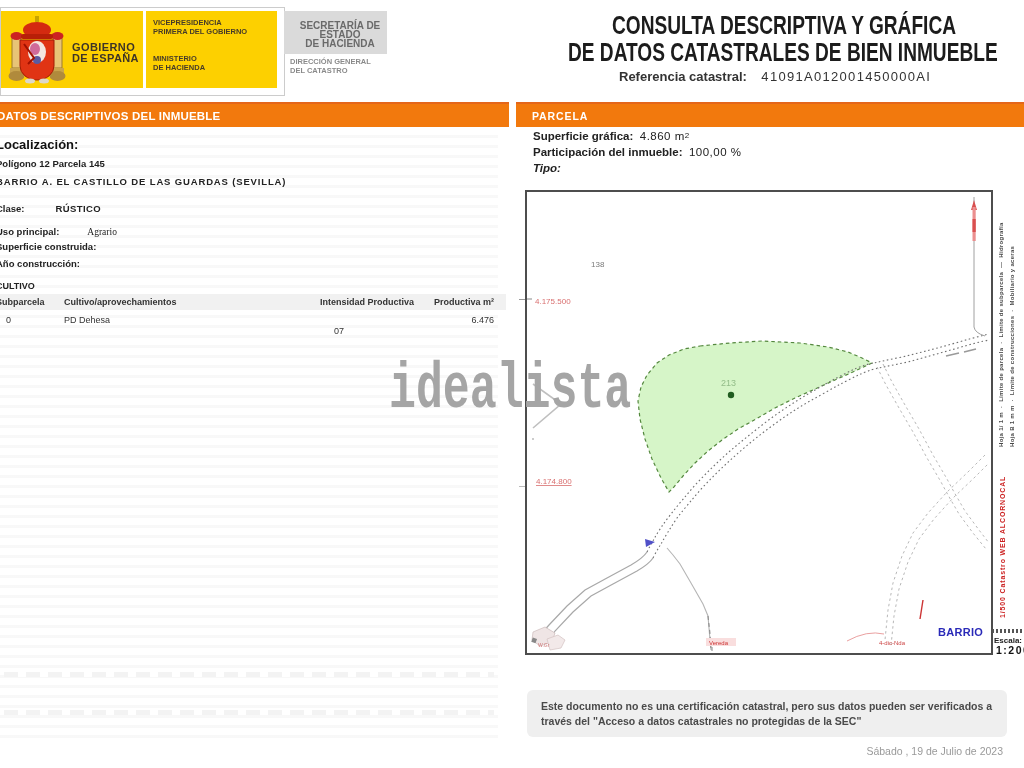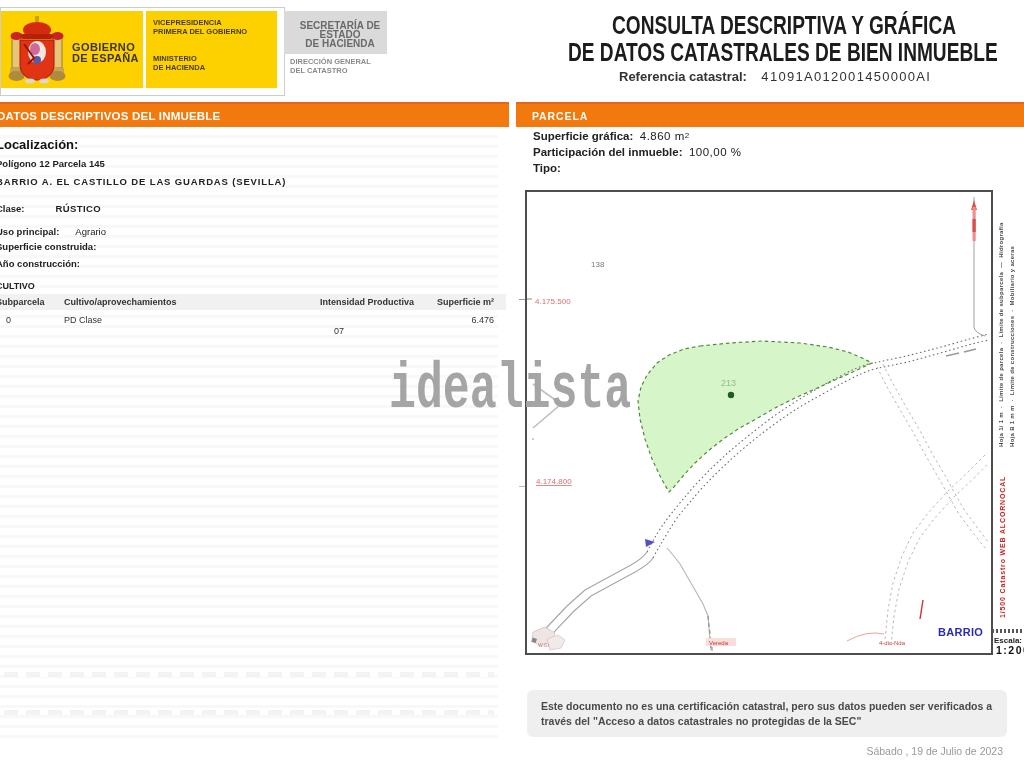--- a/index.html
+++ b/index.html
@@ -79,47 +79,47 @@
 <div class="abs b" style="left:-3px;top:110px;font-size:11.5px;color:#ffffff;letter-spacing:.2px;">DATOS DESCRIPTIVOS DEL INMUEBLE</div>
 
 <div class="abs b" style="left:-4px;top:137px;font-size:13px;color:#111;">Localización:</div>
 
 <div class="abs b" style="left:-4px;top:158px;font-size:9.5px;color:#222;">Polígono 12 Parcela 145</div>
 
 <div class="abs b" style="left:-4px;top:176px;font-size:9.5px;color:#222;letter-spacing:.85px;">BARRIO A. EL CASTILLO DE LAS GUARDAS (SEVILLA)</div>
 
 <div class="abs" style="left:-4px;top:203px;font-size:9.5px;color:#222;"><span class="b">Clase:</span><span class="b" style="margin-left:31px;letter-spacing:.4px;">RÚSTICO</span></div>
 
-<div class="abs" style="left:-4px;top:226px;font-size:9.5px;color:#222;"><span class="b">Uso principal:</span><span style="margin-left:16px;">Agrario</span></div>
+<div class="abs" style="left:-4px;top:226px;font-size:9.5px;color:#222;"><span class="b">Uso principal:</span><span style="margin-left:28px;font-family:Liberation Serif, serif;">Agrario</span></div>
 
 <div class="abs b" style="left:-4px;top:241px;font-size:9.5px;color:#222;">Superficie construida:</div>
 
 <div class="abs b" style="left:-4px;top:258px;font-size:9.5px;color:#222;">Año construcción:</div>
 
 <div class="abs b" style="left:-4px;top:281px;font-size:9px;color:#222;">CULTIVO</div>
 
 <div class="abs" style="left:0;top:294px;width:506px;height:16px;background:#f1f1f1;"></div>
 <div class="abs b" style="left:-4px;top:297px;font-size:9px;color:#333;">Subparcela</div>
 <div class="abs b" style="left:64px;top:297px;font-size:9px;color:#333;">Cultivo/aprovechamientos</div>
 <div class="abs b" style="left:320px;top:297px;font-size:9px;color:#333;">Intensidad Productiva</div>
-<div class="abs b" style="left:432px;top:297px;width:62px;text-align:right;font-size:9px;color:#333;">Superficie m²</div>
+<div class="abs b" style="left:432px;top:297px;width:62px;text-align:right;font-size:9px;color:#333;">Productiva m²</div>
 
 <div class="abs" style="left:6px;top:315px;font-size:9px;color:#333;">0</div>
-<div class="abs" style="left:64px;top:315px;font-size:9px;color:#333;">PD Clase</div>
+<div class="abs" style="left:64px;top:315px;font-size:9px;color:#333;">PD Dehesa</div>
 <div class="abs" style="left:334px;top:326px;font-size:9px;color:#333;">07</div>
 <div class="abs" style="left:432px;top:315px;width:62px;text-align:right;font-size:9px;color:#333;">6.476</div>
 
 <div class="abs" style="left:516px;top:102px;width:508px;height:23px;background:#f2790d;border-top:2px solid #e4661a;"></div>
 <div class="abs b" style="left:532px;top:110px;font-size:10.5px;color:#ffffff;letter-spacing:.9px;">PARCELA</div>
 
 <div class="abs" style="left:533px;top:130px;font-size:11.5px;color:#222;"><span class="b">Superficie gráfica:</span>&nbsp; <span style="letter-spacing:.5px;">4.860 m</span><span style="font-size:8px;vertical-align:2px;">2</span></div>
 
 <div class="abs" style="left:533px;top:146px;font-size:11.5px;color:#222;"><span class="b">Participación del inmueble:</span>&nbsp; <span style="letter-spacing:.5px;">100,00 %</span></div>
 
-<div class="abs b" style="left:533px;top:162px;font-size:11.5px;color:#222;">Tipo:</div>
+<div class="abs b" style="left:533px;top:162px;font-size:11.5px;color:#222;font-style:italic;">Tipo:</div>
 
 <div class="abs" style="left:519px;top:299px;width:8px;height:1px;background:#999;"></div>
 
 <div class="abs" style="left:519px;top:486px;width:8px;height:1px;background:#bbb;"></div>
 
 <div class="abs" style="left:525px;top:190px;width:464px;height:461px;border:2px solid #4d4d4d;background:#ffffff;"></div>
 
 <svg class="abs" style="left:527px;top:192px;" width="462" height="459" viewBox="0 0 462 459">
 
   <polygon points="173,154 203,151 235,149 273,151 301,155 321,160 335,166 345,171

